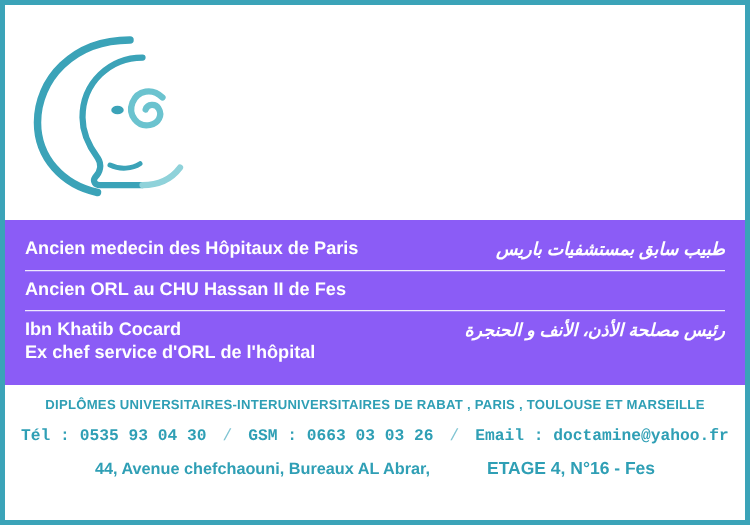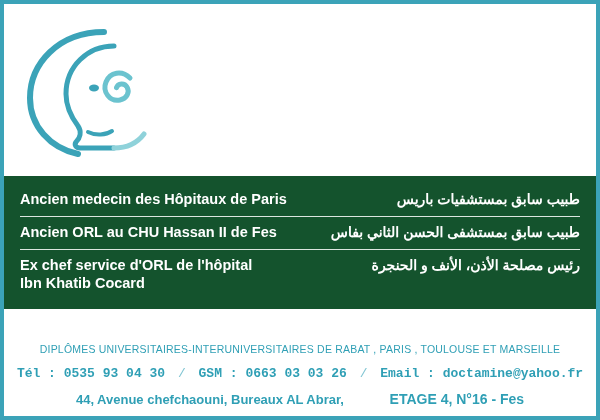--- a/index.html
+++ b/index.html
@@ -75,21 +75,21 @@
     font-size: 12px;
     font-weight: bold;
     direction: rtl;
     margin-top: 4px;
     white-space: nowrap;
   }
 
   
   .band {
     position: relative;
-    background: #14532d;
+    background: #8b5cf6;
     color: #ffffff;
     padding: 8px 16px 10px 16px;
     box-sizing: border-box;
   }
   .band-row {
     display: flex;
     flex-direction: row;
     align-items: flex-start;
     justify-content: space-between;
     padding: 6px 0 7px 0;
@@ -105,36 +105,36 @@
     line-height: 1.25;
     padding-right: 10px;
   }
   .row-ar {
     font-size: 14px;
     font-weight: bold;
     direction: rtl;
     text-align: right;
     line-height: 1.35;
     padding-left: 6px;
+    font-style: italic;
   }
 
   
   .footer {
     position: relative;
     padding: 10px 10px 6px 10px;
     text-align: center;
     box-sizing: border-box;
   }
   .diplomas {
     color: #2f9fb5;
     font-size: 10.5px;
-    font-weight: normal;
+    font-weight: bold;
     letter-spacing: 0.2px;
     white-space: nowrap;
-    margin-top: 24px;
   }
   .contact {
     margin-top: 11px;
     font-size: 13px;
     color: #2f9fb5;
     font-weight: bold;
     white-space: nowrap;
     font-family: Liberation Mono, monospace;
   }
   .contact .sep {
@@ -184,27 +184,26 @@
 
   <div class="band">
 
     <div class="band-row">
       <div class="row-fr">Ancien medecin des Hôpitaux de Paris</div>
       <div class="row-ar">طبيب سابق بمستشفيات باريس</div>
     </div>
 
     <div class="band-row">
       <div class="row-fr">Ancien ORL au CHU Hassan II de Fes</div>
-      <div class="row-ar">طبيب سابق بمستشفى الحسن الثاني بفاس</div>
     </div>
 
     <div class="band-row">
       <div class="row-fr">
+        <div>Ibn Khatib Cocard</div>
         <div>Ex chef service d'ORL de l'hôpital</div>
-        <div>Ibn Khatib Cocard</div>
       </div>
       <div class="row-ar">
         <div>رئيس مصلحة الأذن، الأنف و الحنجرة</div>
       </div>
     </div>
   </div>
 
   <div class="footer">
     <div class="diplomas">DIPLÔMES UNIVERSITAIRES-INTERUNIVERSITAIRES DE RABAT , PARIS , TOULOUSE ET MARSEILLE</div>
 

